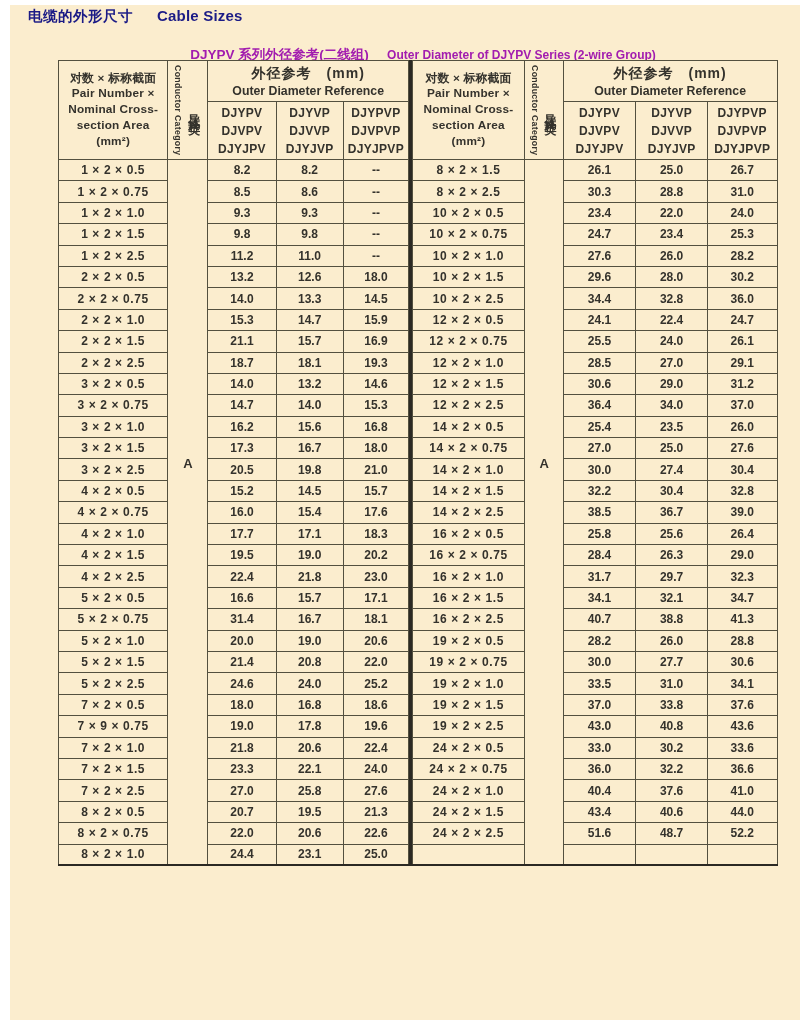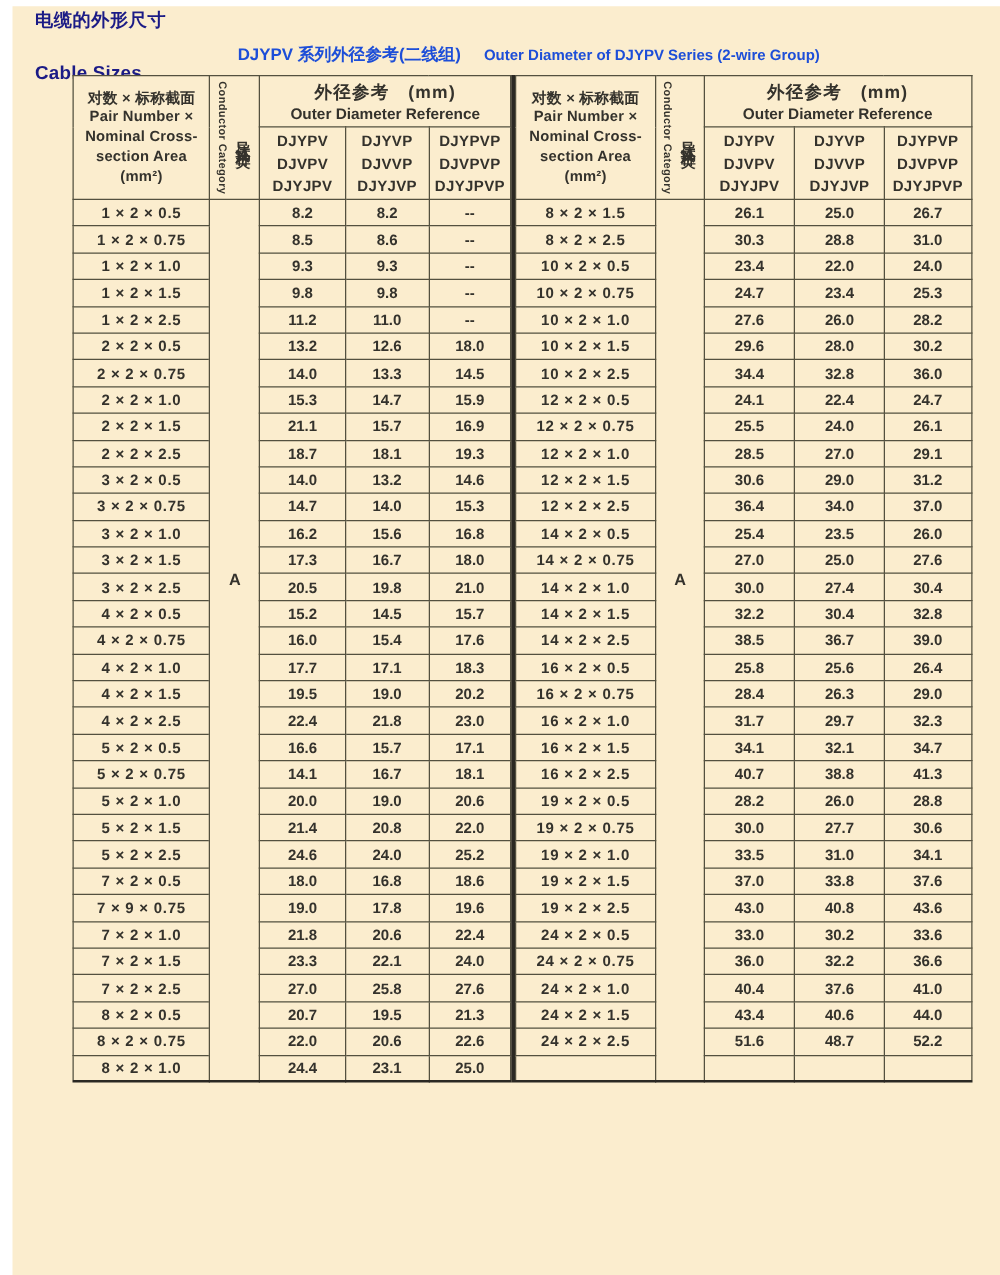--- a/index.html
+++ b/index.html
@@ -11,28 +11,28 @@
   }
   .page { position:relative; width:800px; height:1020px; background:#ffffff; overflow:hidden; }
   .sheet {
     position:absolute; left:10px; top:5px; right:0; bottom:0;
     background:#FBEDCE;
   }
   
   .page-title {
     position:absolute; left:18px; top:2px;
     display:flex; gap:24px; align-items:baseline;
-    color:#1b1b86; font-weight:bold;flex-direction:column;
+    color:#1b1b86; font-weight:bold;
   }
   .page-title .zh { font-size:14.5px; letter-spacing:0.5px; }
   .page-title .en { font-size:15px; letter-spacing:0.2px; }
   .subtitle {
-    position:absolute; left:0; right:0; top:30px;
+    position:absolute; left:0; right:0; top:40px;
     text-align:center; padding-left:36px;
-    color:#1d4ed8;
+    color:#a21caf;
   }
   .subtitle .zh { font-size:13.5px; font-weight:bold; margin-right:14px; }
   .subtitle .en { font-size:12px; font-weight:bold; }
   
   .tbl-wrap {
     position:absolute; left:48px; top:55px;
     display:flex; align-items:stretch;
   }
   table.half {
     border-collapse:collapse; table-layout:fixed;
@@ -255,21 +255,21 @@
               <td class="c-val">23.0</td>
             </tr>
             <tr>
               <td class="c-pair">5 × 2 × 0.5</td>
               <td class="c-val">16.6</td>
               <td class="c-val">15.7</td>
               <td class="c-val">17.1</td>
             </tr>
             <tr>
               <td class="c-pair">5 × 2 × 0.75</td>
-              <td class="c-val">14.1</td>
+              <td class="c-val">31.4</td>
               <td class="c-val">16.7</td>
               <td class="c-val">18.1</td>
             </tr>
             <tr>
               <td class="c-pair">5 × 2 × 1.0</td>
               <td class="c-val">20.0</td>
               <td class="c-val">19.0</td>
               <td class="c-val">20.6</td>
             </tr>
             <tr>

